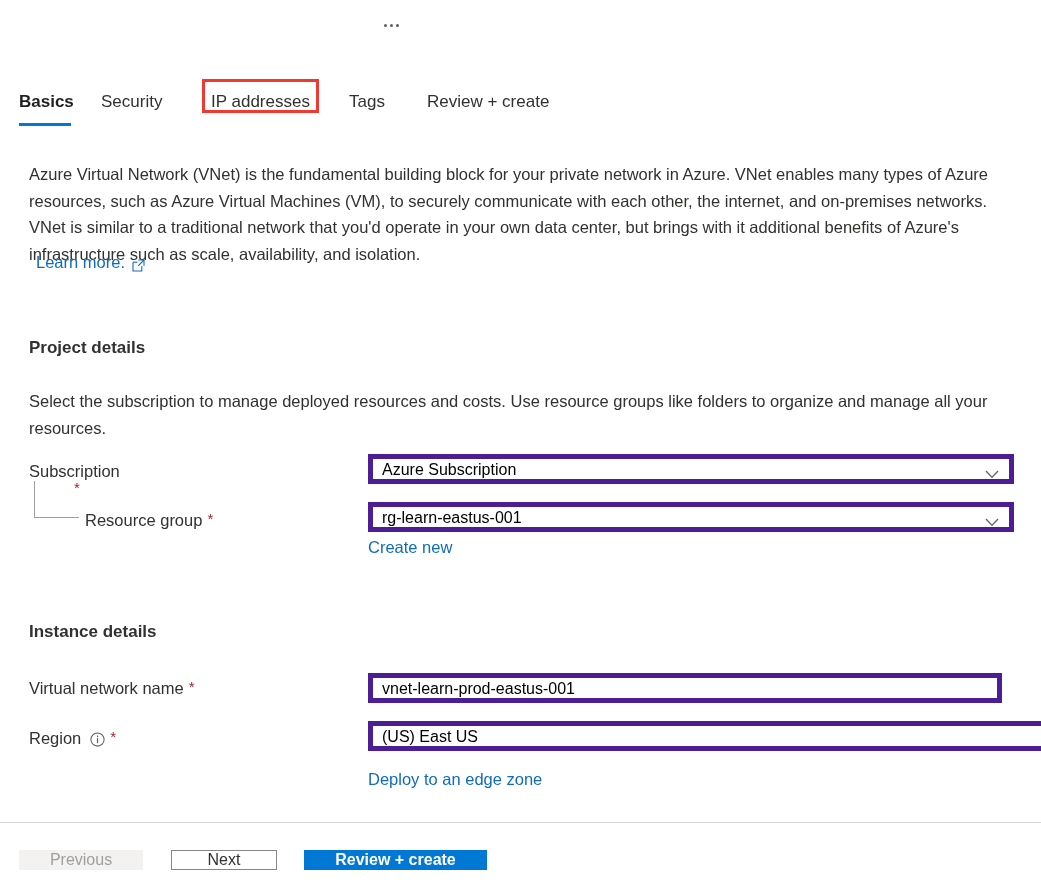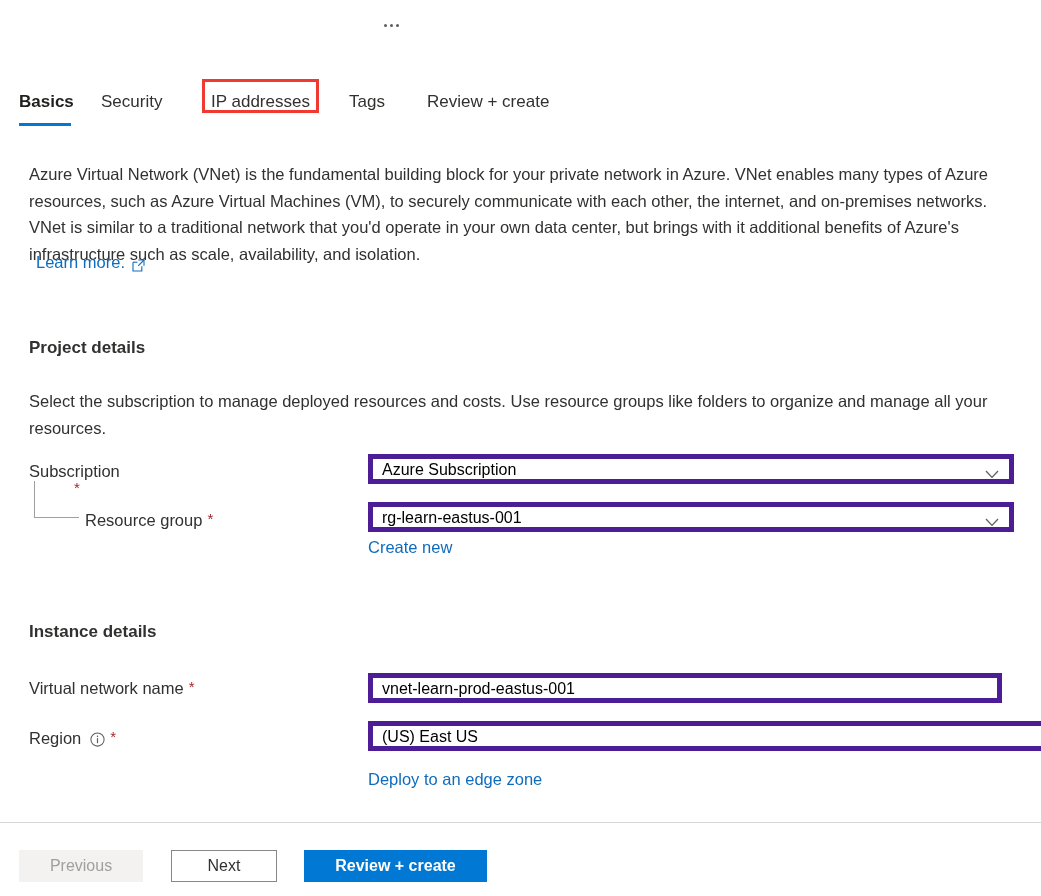--- a/index.html
+++ b/index.html
@@ -237,21 +237,21 @@
     position: absolute;
     left: 0;
     top: 823px;
     width: 1041px;
     height: 73px;
     background: #ffffff;
   }
   .btn {
     position: absolute;
     top: 850px;
-    height: 32px;
+    height: 20px;
     box-sizing: border-box;
     font-size: 16px;
     display: flex;
     align-items: center;
     justify-content: center;
     cursor: pointer;
     white-space: nowrap;
   }
   .btn-prev {
     left: 19px;

